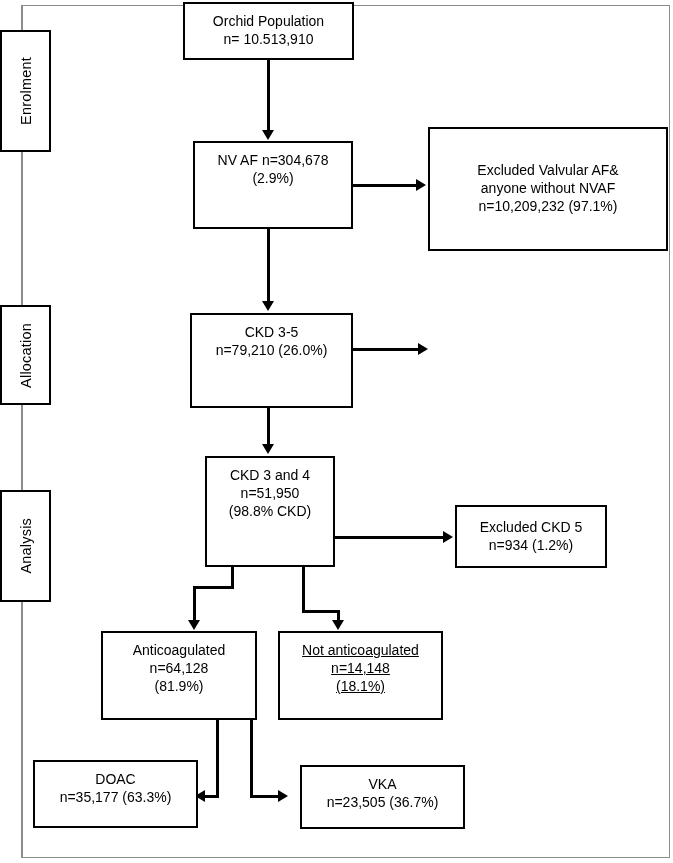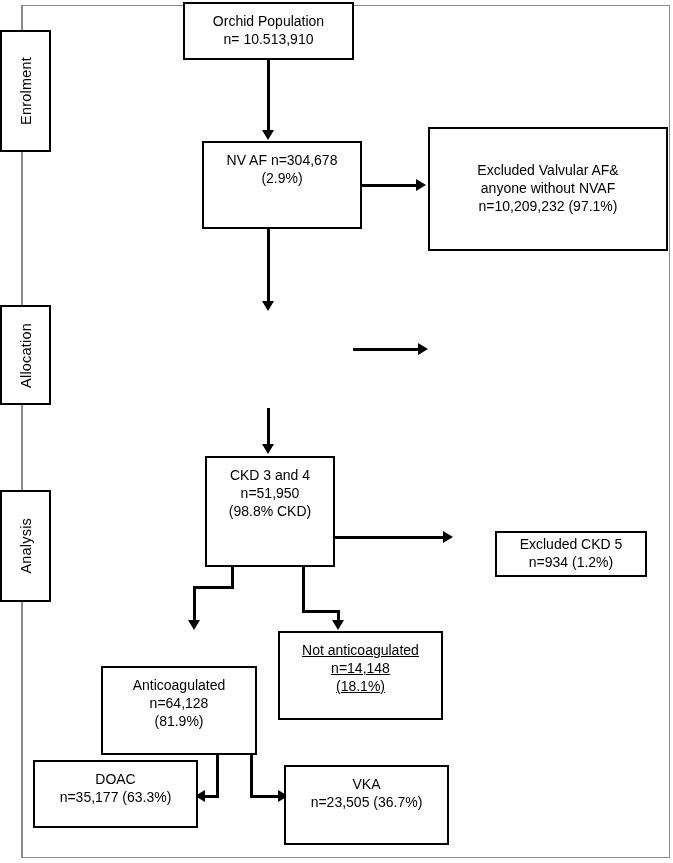--- a/index.html
+++ b/index.html
@@ -119,70 +119,74 @@
   </div>
 
   <div class="node top-align pad-top" style="left:183px; top:2px; width:171px; height:58px;">
     <div class="node-text">Orchid Population
 n= 10.513,910</div>
   </div>
 
   <div class="seg vline" style="left:267px; top:60px; height:72px;"></div>
   <div class="arrow arrow-down" style="left:262px; top:130px;"></div>
 
-  <div class="node top-align pad-top" style="left:193px; top:141px; width:160px; height:88px;margin-left:9px;">
+  <div class="node top-align pad-top" style="left:193px; top:141px; width:160px; height:88px;">
     <div class="node-text">NV AF n=304,678
 (2.9%)</div>
   </div>
 
   <div class="seg hline" style="left:353px; top:184px; width:65px;"></div>
   <div class="arrow arrow-right" style="left:416px; top:179px;"></div>
 
   <div class="node center-align" style="left:428px; top:127px; width:240px; height:124px;">
     <div class="node-text">Excluded Valvular AF&amp;
 anyone without NVAF
 n=10,209,232 (97.1%)</div>
   </div>
 
   <div class="seg vline" style="left:267px; top:229px; height:74px;"></div>
   <div class="arrow arrow-down" style="left:262px; top:301px;"></div>
 
+  <div class="node top-align pad-top" style="left:190px; top:313px; width:163px; height:95px;">
+    <div class="node-text">CKD 3-5
+n=79,210 (26.0%)</div>
+  </div>
 
   <div class="seg hline" style="left:353px; top:348px; width:67px;"></div>
   <div class="arrow arrow-right" style="left:418px; top:343px;"></div>
 
 
   <div class="seg vline" style="left:267px; top:408px; height:38px;"></div>
   <div class="arrow arrow-down" style="left:262px; top:444px;"></div>
 
   <div class="node top-align pad-top" style="left:205px; top:456px; width:130px; height:111px;">
     <div class="node-text">CKD 3 and 4
 n=51,950
 (98.8% CKD)</div>
   </div>
 
   <div class="seg hline" style="left:335px; top:536px; width:110px;"></div>
   <div class="arrow arrow-right" style="left:443px; top:531px;"></div>
 
-  <div class="node center-align" style="left:455px; top:531px; width:152px; height:46px;margin-left:40px;">
+  <div class="node center-align" style="left:455px; top:505px; width:152px; height:63px;">
     <div class="node-text">Excluded CKD 5
 n=934 (1.2%)</div>
   </div>
 
   <div class="seg vline" style="left:231px; top:567px; height:22px;"></div>
   <div class="seg hline" style="left:193px; top:586px; width:41px;"></div>
   <div class="seg vline" style="left:193px; top:586px; height:36px;"></div>
   <div class="arrow arrow-down" style="left:188px; top:620px;"></div>
 
   <div class="seg vline" style="left:302px; top:567px; height:46px;"></div>
   <div class="seg hline" style="left:302px; top:610px; width:38px;"></div>
   <div class="seg vline" style="left:337px; top:610px; height:12px;"></div>
   <div class="arrow arrow-down" style="left:332px; top:620px;"></div>
 
-  <div class="node top-align pad-top" style="left:101px; top:666px; width:156px; height:89px;">
+  <div class="node top-align pad-top" style="left:101px; top:631px; width:156px; height:89px;">
     <div class="node-text">Anticoagulated
 n=64,128
 (81.9%)</div>
   </div>
 
   <div class="node top-align pad-top" style="left:278px; top:631px; width:165px; height:89px;text-decoration:underline;">
     <div class="node-text">Not anticoagulated
 n=14,148
 (18.1%)</div>
   </div>
@@ -193,18 +197,18 @@
 
   <div class="seg vline" style="left:250px; top:720px; height:78px;"></div>
   <div class="seg hline" style="left:250px; top:795px; width:30px;"></div>
   <div class="arrow arrow-right" style="left:278px; top:790px;"></div>
 
   <div class="node top-align pad-top" style="left:33px; top:760px; width:165px; height:68px;">
     <div class="node-text">DOAC
 n=35,177 (63.3%)</div>
   </div>
 
-  <div class="node top-align pad-top" style="left:284px; top:765px; width:165px; height:80px;">
+  <div class="node top-align pad-top" style="left:300px; top:765px; width:165px; height:64px;">
     <div class="node-text">VKA
 n=23,505 (36.7%)</div>
   </div>
 
 </div>
 
 </body></html>

